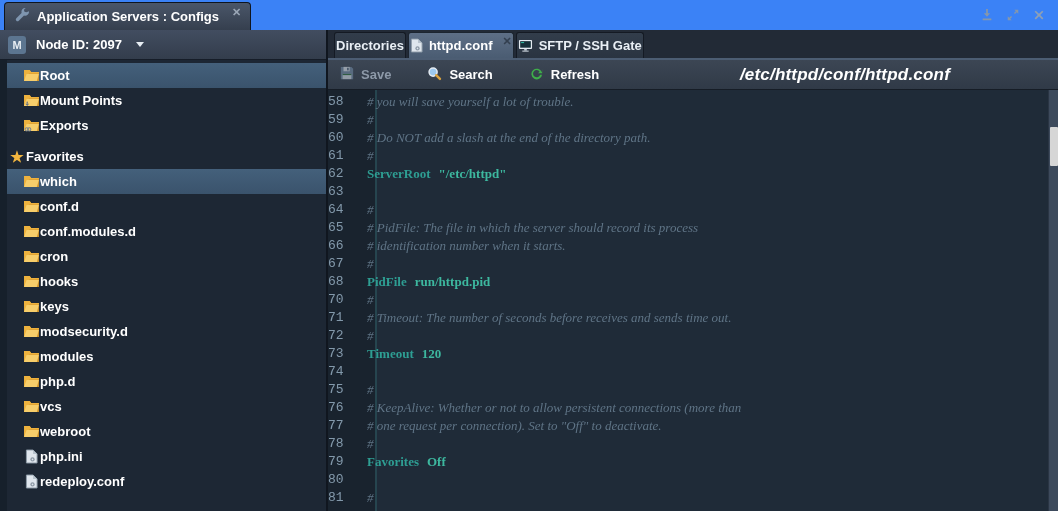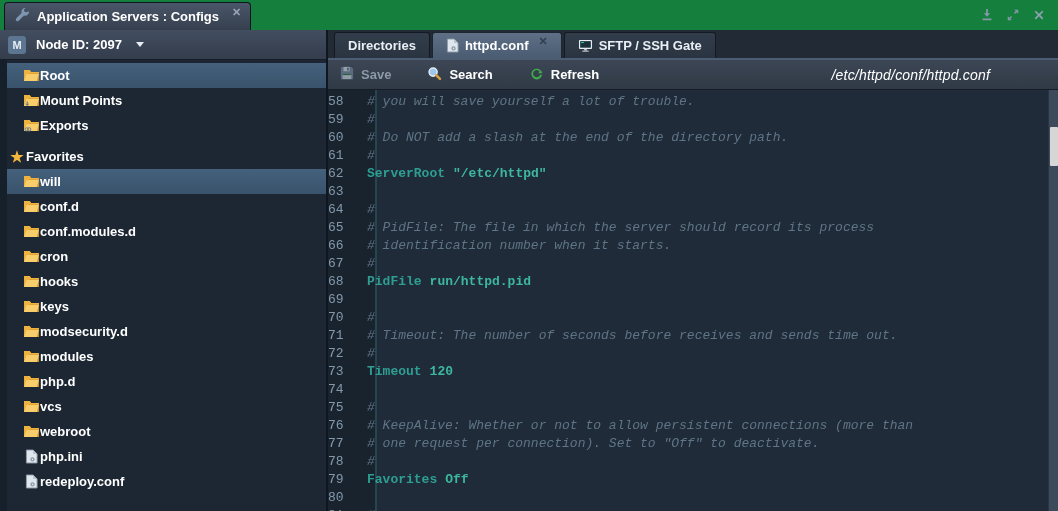--- a/index.html
+++ b/index.html
@@ -1,21 +1,21 @@
 <!DOCTYPE html>
 <html><head>
 <meta charset="utf-8">
 <style>
   * { margin:0; padding:0; box-sizing:border-box; }
   html,body { width:1058px; height:511px; overflow:hidden; background:#1f2734;
               font-family:"Liberation Sans", sans-serif; }
   .app { width:1058px; height:511px; display:flex; flex-direction:column; }
 
   
-  .titlebar { height:30px; background:#15803d; display:flex; align-items:flex-end; flex-shrink:0; }
+  .titlebar { height:30px; background:#3b82f6; display:flex; align-items:flex-end; flex-shrink:0; }
   .win-tab { margin-left:4px; height:28px; padding:0 9px 0 10px; display:flex; align-items:center; gap:7px;
              background:linear-gradient(#4a5669,#353f4e); border:1px solid #0f151e; border-bottom:none;
              border-radius:4px 4px 0 0; }
   .win-tab .t { color:#ffffff; font-size:13px; font-weight:700; white-space:nowrap; }
   .win-tab .x { color:#9aa6b5; font-size:11px; font-weight:700; align-self:flex-start; margin:3px 0 0 6px; cursor:default; }
   .tb-actions { margin-left:auto; display:flex; align-items:center; gap:12px; padding:0 12px 8px 0; }
   .tb-actions svg { display:block; }
 
   
   .main { flex:1; display:flex; min-height:0; }
@@ -34,41 +34,41 @@
               color:#ffffff; font-size:13px; font-weight:700; cursor:pointer; white-space:nowrap; }
   .tree-row.section { padding-left:1px; margin-top:6px; }
   .tree-row.selected { background:linear-gradient(#44607b,#3a536c); }
   .tree-icon { width:18px; height:16px; display:flex; align-items:center; justify-content:center; flex-shrink:0; }
   .star { color:#f3b63f; font-size:15px; line-height:15px; }
 
   
   .editorpane { flex:1; display:flex; flex-direction:column; min-width:0; }
   .tabstrip { height:30px; flex-shrink:0; background:#222a36; display:flex; align-items:flex-end; gap:2px;
               padding-left:6px; border-bottom:2px solid #4c5d73; }
-  .tab { height:26px; padding:0 13px; display:flex; align-items:center; gap:6px; cursor:pointer;
+  .tab { height:26px; padding:0 1px; display:flex; align-items:center; gap:6px; cursor:pointer;
          background:linear-gradient(#323d4b,#2a3441); border:1px solid #141a24; border-bottom:none;
          border-radius:3px 3px 0 0; color:#e9eff5; font-size:13px; font-weight:700; white-space:nowrap; }
   .tab.active { background:linear-gradient(#5e6f86,#4a5c72); border-color:#1c2530; color:#ffffff; }
   .tab .tclose { color:#333f4f; font-size:11px; font-weight:700; align-self:flex-start; margin:2px 0 0 4px; }
   .tab .ticon { display:flex; align-items:center; }
 
   .toolbar { height:30px; flex-shrink:0; background:linear-gradient(#3c4654,#303a47); border-bottom:1px solid #161d26;
              display:flex; align-items:center; padding-left:12px; gap:36px; }
   .tool-btn { display:flex; align-items:center; gap:7px; font-size:13px; font-weight:700; color:#ffffff; cursor:pointer; }
   .tool-btn.disabled { color:#8d99a8; cursor:default; }
   .tool-btn.disabled svg { opacity:.6; }
-  .path { margin-left:auto; margin-right:68px; color:#ffffff; font-size:14px; font-weight:400; font-style:italic; letter-spacing:.2px; }
+  .path { margin-left:auto; margin-right:108px; color:#ffffff; font-size:17px; font-weight:700; font-style:italic; letter-spacing:.2px; }
 
   
   .editor { flex:1; position:relative; overflow:hidden;
             background:linear-gradient(90deg,#19232e 0,#19232e 47px,#26454f 47px,#26454f 49px,#1f2b38 49px); }
   .code { padding-top:3px; cursor:text; }
   .line { height:18px; display:flex; align-items:center; font-family:"Liberation Mono", monospace; font-size:13px; line-height:18px; }
   .ln { width:24px; flex-shrink:0; text-align:right; padding-right:18px; color:#8399ab; }
-  .src { padding-left:15px; white-space:pre; }
+  .src { padding-left:15px; white-space:pre;font-family:Liberation Serif, serif; }
   .comment { color:#5f7486; font-style:italic; }
   .kw { color:#2e9e93; font-weight:700; }
   .val { color:#3db89f; font-weight:700; margin-left:8px; }
 
   .scrollbar { position:absolute; top:0; right:0; bottom:0; width:10px; background:#3d4a5c; border-left:1px solid #2a3544; cursor:pointer; }
   .thumb { position:absolute; top:37px; left:1px; width:8px; height:39px; background:#d6d6d6; border-radius:1px; cursor:grab; }
 </style>
 </head>
 <body>
 
@@ -154,21 +154,21 @@
             <span class="tree-label">Favorites</span>
           </div>
           <div class="tree-row selected">
             <span class="tree-icon">
               <svg viewBox="0 0 18 14" width="17" height="13">
                 <path d="M1 1h6l1.6 2.2H17V13H1z" fill="#d6992c"></path>
                 <path d="M1 1h6l1.6 2.2H17v1.7H6.3L3.5 13H1z" fill="#eeb23e"></path>
                 <path d="M3.7 5.4H17L14.7 13H1z" fill="#f7ce6b"></path>
               </svg>
             </span>
-            <span class="tree-label">will</span>
+            <span class="tree-label">which</span>
           </div>
           <div class="tree-row">
             <span class="tree-icon">
               <svg viewBox="0 0 18 14" width="17" height="13">
                 <path d="M1 1h6l1.6 2.2H17V13H1z" fill="#d6992c"></path>
                 <path d="M1 1h6l1.6 2.2H17v1.7H6.3L3.5 13H1z" fill="#eeb23e"></path>
                 <path d="M3.7 5.4H17L14.7 13H1z" fill="#f7ce6b"></path>
               </svg>
             </span>
             <span class="tree-label">conf.d</span>
@@ -391,23 +391,20 @@
             </div>
             <div class="line">
               <span class="ln">67</span>
               <span class="src comment">#</span>
             </div>
             <div class="line">
               <span class="ln">68</span>
               <span class="src"><span class="kw">PidFile</span><span class="val">run/httpd.pid</span></span>
             </div>
             <div class="line">
-              <span class="ln">69</span>
-            </div>
-            <div class="line">
               <span class="ln">70</span>
               <span class="src comment">#</span>
             </div>
             <div class="line">
               <span class="ln">71</span>
               <span class="src comment"># Timeout: The number of seconds before receives and sends time out.</span>
             </div>
             <div class="line">
               <span class="ln">72</span>
               <span class="src comment">#</span>

